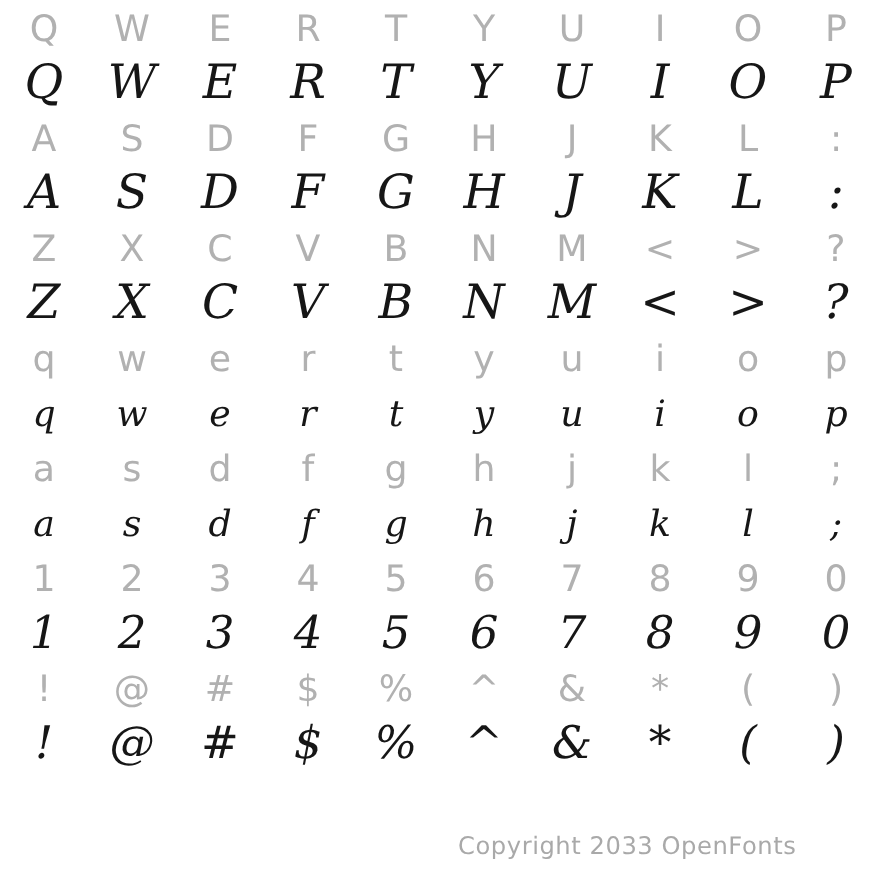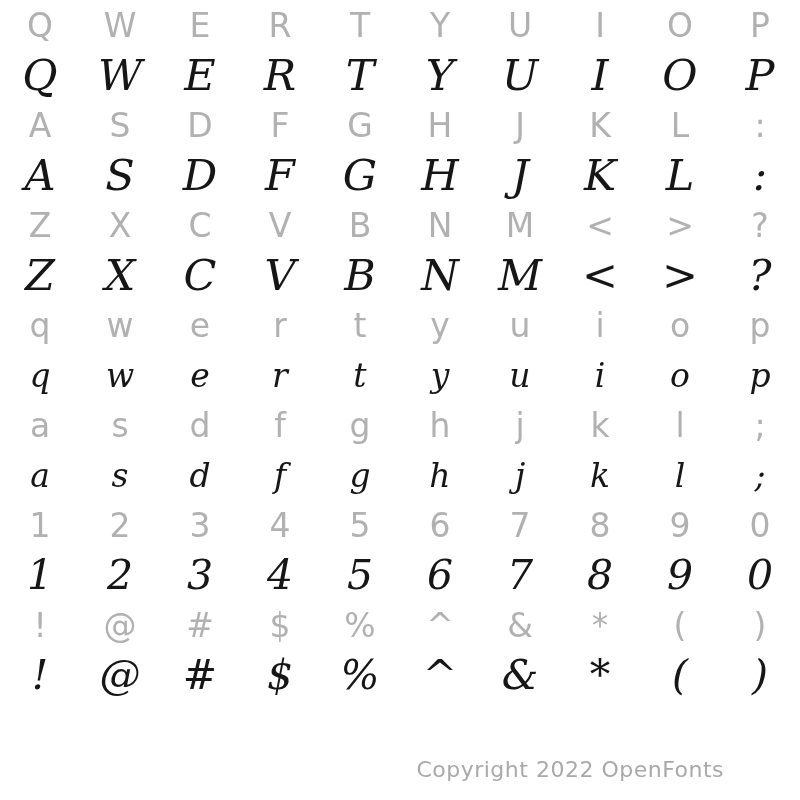--- a/index.html
+++ b/index.html
@@ -233,14 +233,14 @@
         <span class="cell">#</span>
         <span class="cell">$</span>
         <span class="cell">%</span>
         <span class="cell">^</span>
         <span class="cell">&amp;</span>
         <span class="cell">*</span>
         <span class="cell">(</span>
         <span class="cell">)</span>
       </div>
     </div>
-  <div class="footer">Copyright 2022 OpenFonts</div>
+  <div class="footer">Copyright 2033 OpenFonts</div>
 </div>
 
 </body></html>

